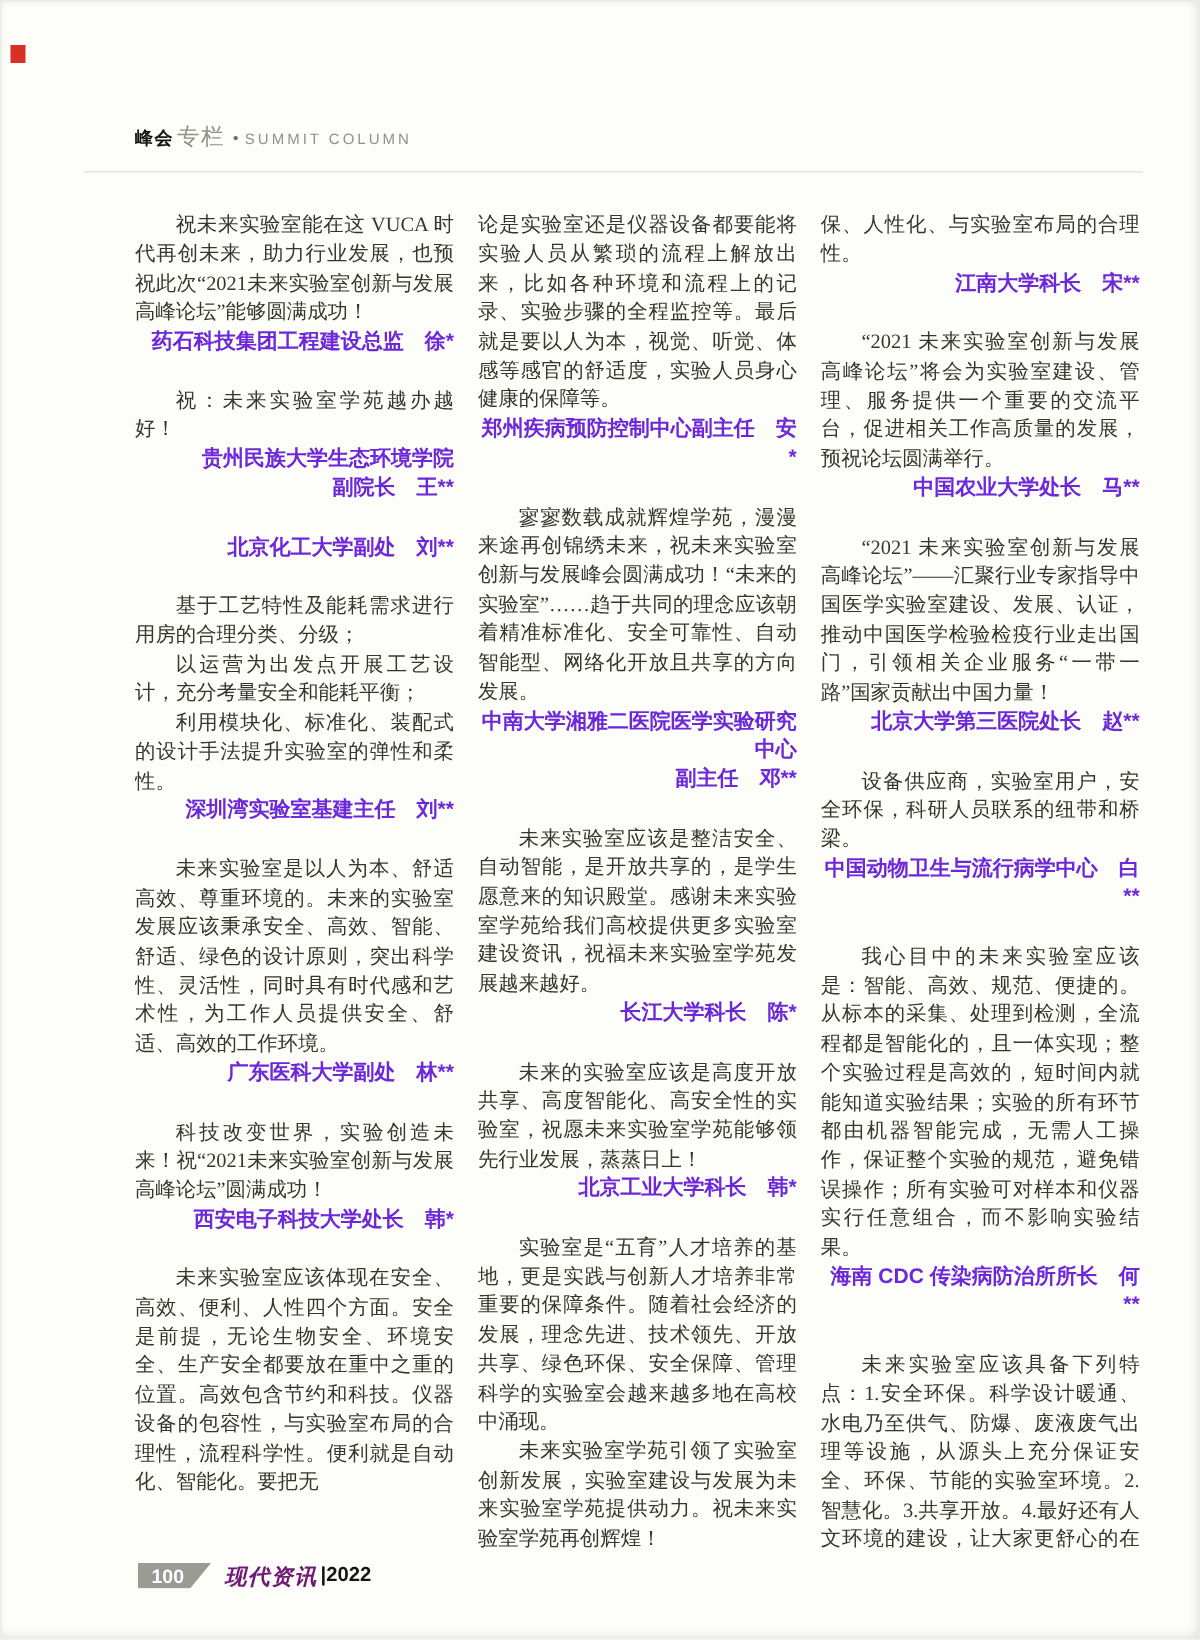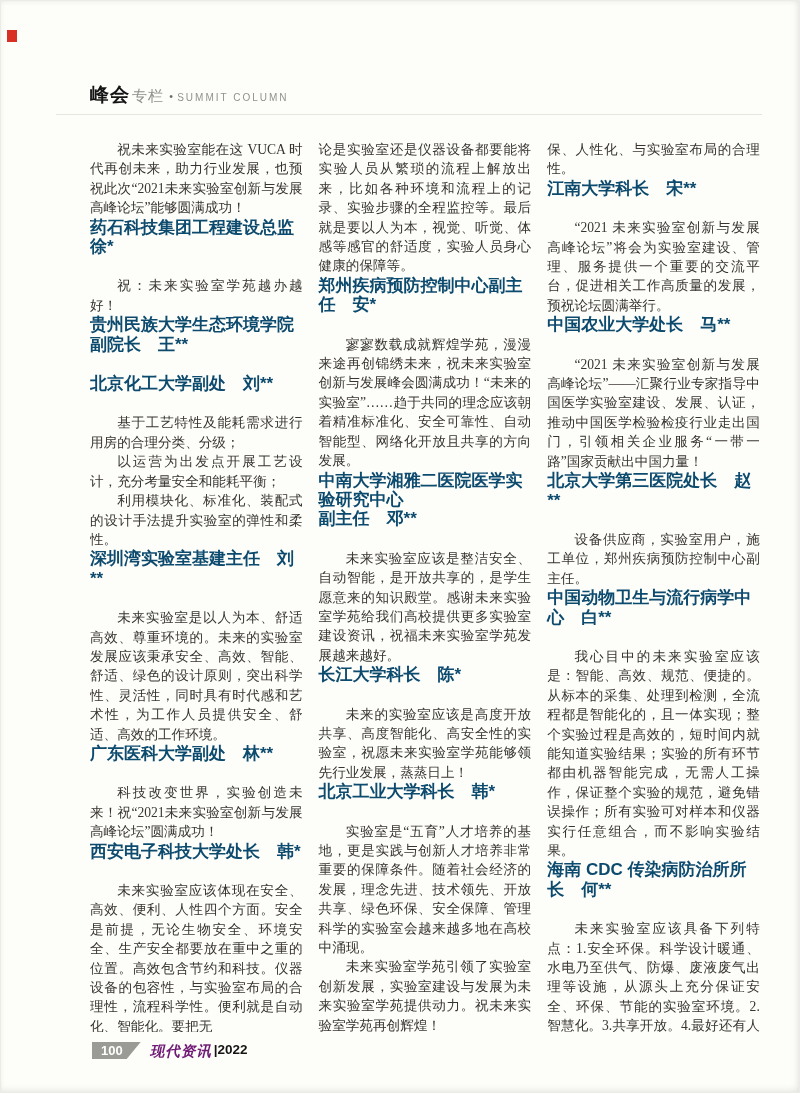--- a/index.html
+++ b/index.html
@@ -4,40 +4,40 @@
 <style>
   html,body{margin:0;padding:0;background:#ffffff;}
   .page{
     position:relative;width:800px;height:1093px;margin:0 auto;
     background:#fdfdfa;overflow:hidden;
     font-family:"Liberation Serif",serif;
     box-shadow:inset 0 0 0 1px #ecebe5, inset -4px 0 6px rgba(0,0,0,.05), inset 0 -4px 6px rgba(0,0,0,.06), inset 0 3px 4px rgba(0,0,0,.03);
   }
   .red-mark{position:absolute;left:7px;top:30px;width:10px;height:12px;background:#d93025;}
   .hdr{position:absolute;left:90px;top:82px;white-space:nowrap;}
-  .hz-bold{font-family:"Liberation Sans",sans-serif;font-weight:bold;font-size:19px;color:#141414;letter-spacing:1px;}
+  .hz-bold{font-family:"Liberation Sans",sans-serif;font-weight:bold;font-size:12px;color:#141414;letter-spacing:1px;}
   .hz-light{font-family:"Liberation Sans",sans-serif;font-size:15px;color:#90908a;letter-spacing:1px;margin-left:2px;}
   .hdr-dot{color:#6a6a66;font-size:12px;margin:0 4px 0 5px;}
   .hdr-en{font-family:"Liberation Sans",sans-serif;font-size:10px;color:#92928c;letter-spacing:2px;}
   .hdr-rule{position:absolute;left:56px;top:114px;width:706px;height:1px;background:#e6e5de;}
   .columns{
     position:absolute;left:90px;top:140px;width:670px;height:892px;
     display:flex;gap:16px;overflow:hidden;
   }
   .col{width:212.6px;flex:0 0 auto;}
   .block{margin:0 0 20px 0;}
   .para{
     margin:0;font-size:13.6px;line-height:19.4px;color:#38352f;
     text-align:justify;text-indent:2em;
     font-family:"Liberation Serif",serif;
   }
   .para.cont{text-indent:0;}
   .attr{
-    margin:0;font-size:17px;line-height:19.4px;color:#0c4a6e;
-    font-weight:bold;
+    margin:0;font-size:14px;line-height:19.4px;color:#6d28d9;
+    text-align:right;font-weight:bold;
     font-family:"Liberation Sans",sans-serif;
   }
   .ftr{position:absolute;left:92px;top:1042px;height:20px;display:flex;align-items:flex-start;}
   .pagenum{
     display:inline-block;background:#9b9b96;color:#ffffff;
     font-family:"Liberation Sans",sans-serif;font-weight:bold;font-size:13px;
     line-height:17px;padding:0 18px 0 9px;
     clip-path:polygon(0 0,100% 0,calc(100% - 14px) 100%,0 100%);
   }
   .journal{
@@ -122,21 +122,21 @@
         </div>
         <div class="block">
           <p class="para">“2021 未来实验室创新与发展高峰论坛”将会为实验室建设、管理、服务提供一个重要的交流平台，促进相关工作高质量的发展，预祝论坛圆满举行。</p>
           <p class="attr">中国农业大学处长　马**</p>
         </div>
         <div class="block">
           <p class="para">“2021 未来实验室创新与发展高峰论坛”——汇聚行业专家指导中国医学实验室建设、发展、认证，推动中国医学检验检疫行业走出国门，引领相关企业服务“一带一路”国家贡献出中国力量！</p>
           <p class="attr">北京大学第三医院处长　赵**</p>
         </div>
         <div class="block">
-          <p class="para">设备供应商，实验室用户，施工单位，郑州疾病预防控制中心副主任。</p>
+          <p class="para">设备供应商，实验室用户，安全环保，科研人员联系的纽带和桥梁。</p>
           <p class="attr">中国动物卫生与流行病学中心　白**</p>
         </div>
         <div class="block">
           <p class="para">我心目中的未来实验室应该是：智能、高效、规范、便捷的。从标本的采集、处理到检测，全流程都是智能化的，且一体实现；整个实验过程是高效的，短时间内就能知道实验结果；实验的所有环节都由机器智能完成，无需人工操作，保证整个实验的规范，避免错误操作；所有实验可对样本和仪器实行任意组合，而不影响实验结果。</p>
           <p class="attr">海南 CDC 传染病防治所所长　何**</p>
         </div>
         <div class="block">
           <p class="para">未来实验室应该具备下列特点：1.安全环保。科学设计暖通、水电乃至供气、防爆、废液废气出理等设施，从源头上充分保证安全、环保、节能的实验室环境。2.智慧化。3.共享开放。4.最好还有人文环境的建设，让大家更舒心的在实验室工作。</p>
           <p class="attr">兰州大学处长　王*</p>
         </div>

